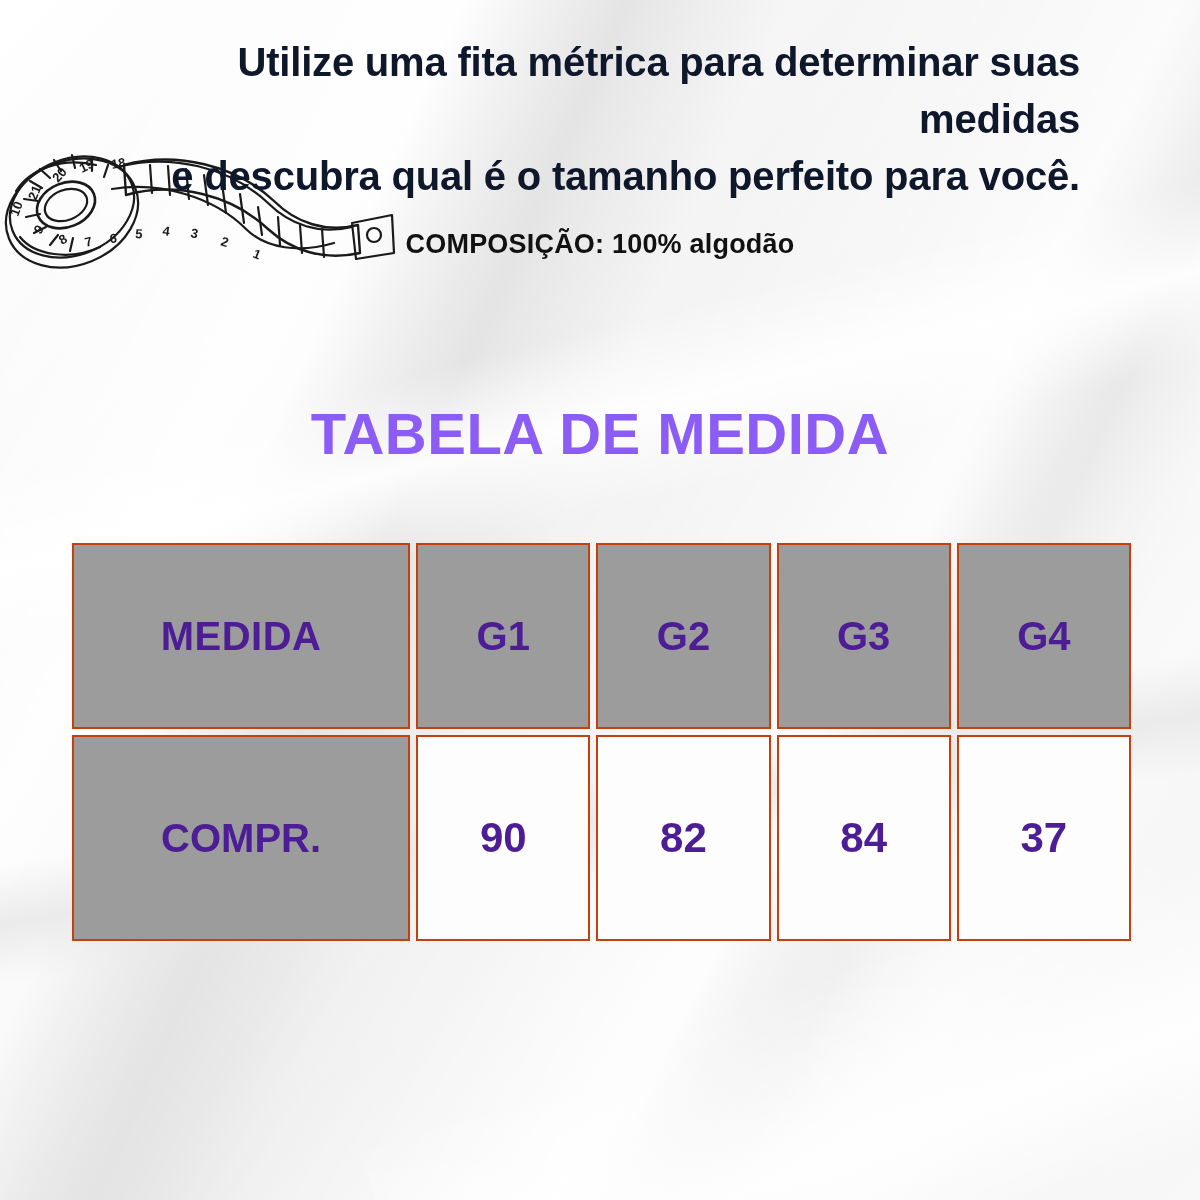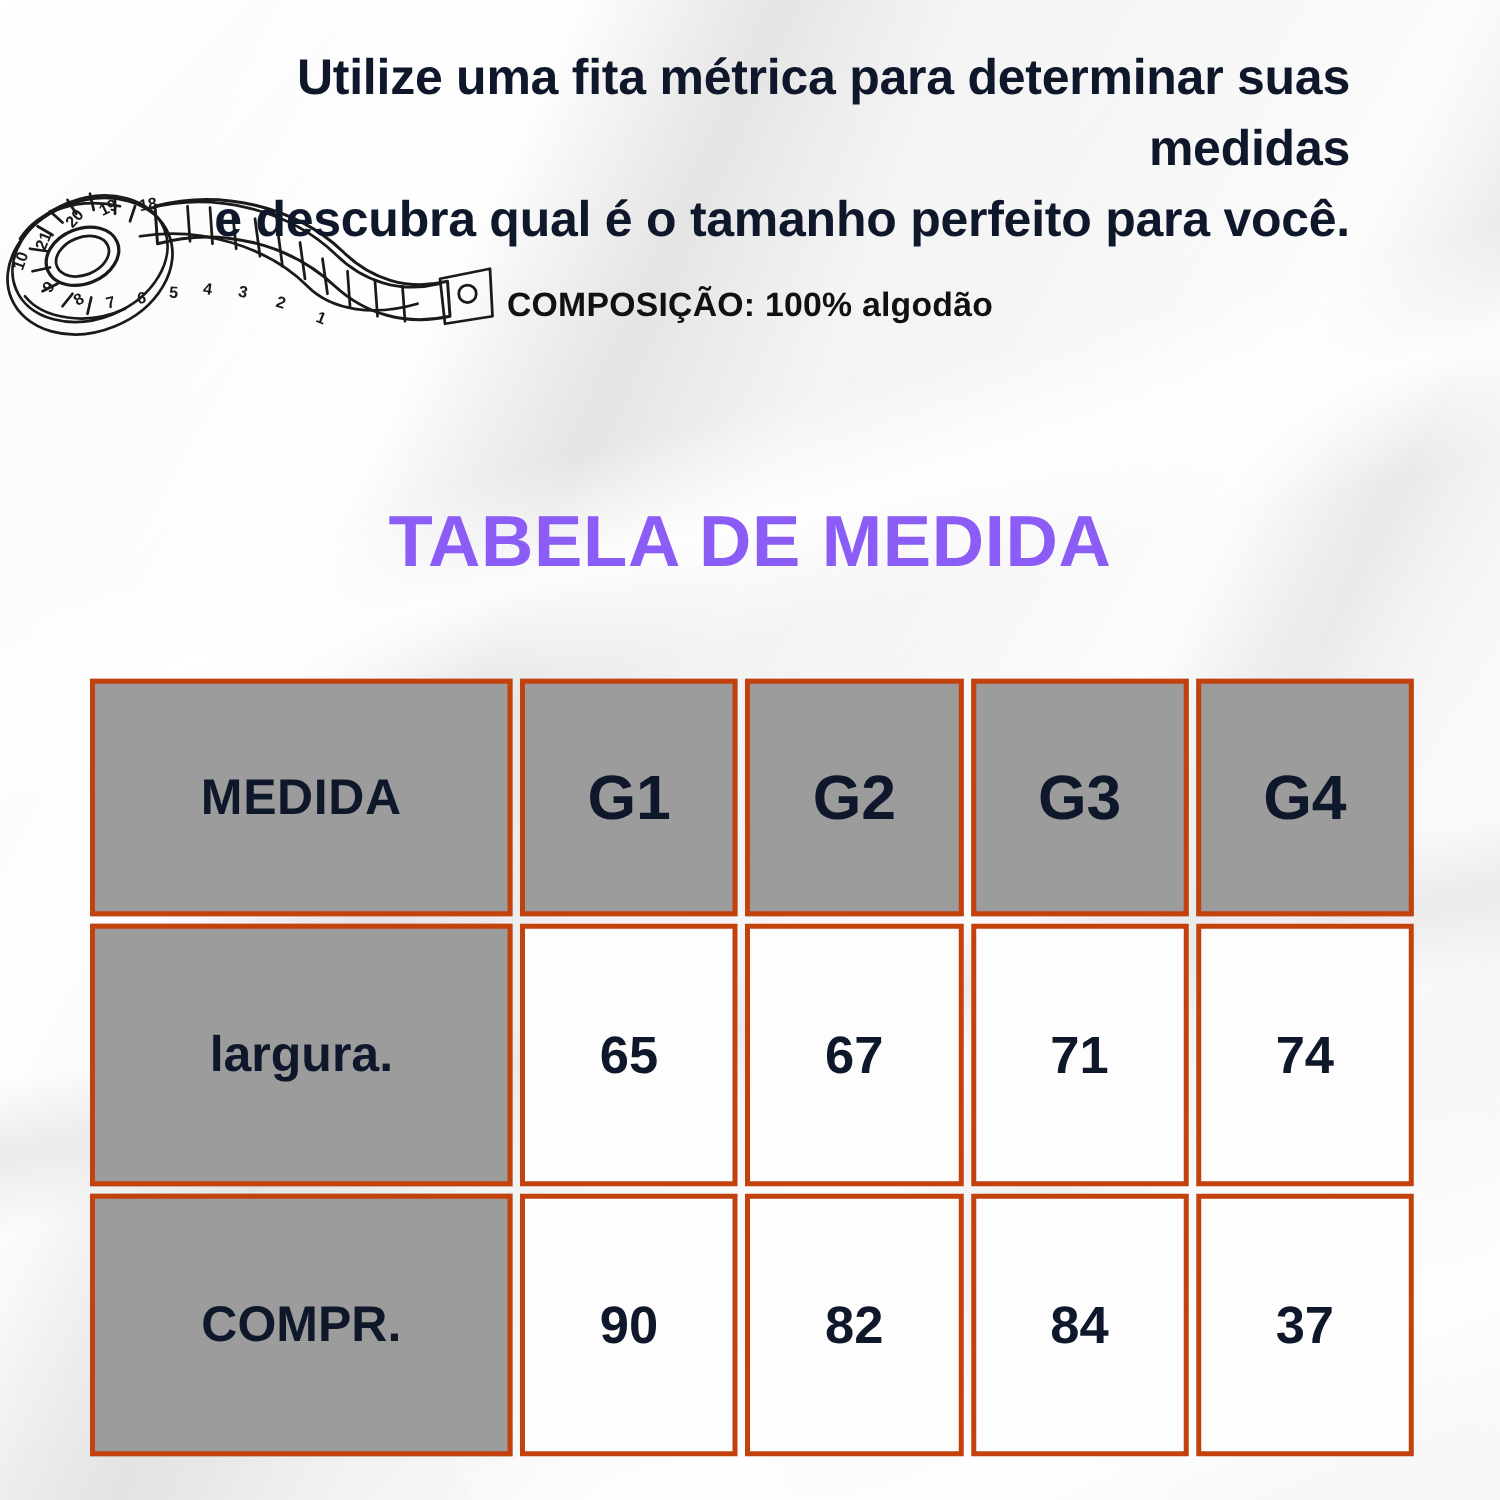--- a/index.html
+++ b/index.html
@@ -131,31 +131,31 @@
   
   #size-table {
     position: absolute;
     left: 66px;
     top: 537px;
     border-collapse: separate;
     border-spacing: 6px;
     width: 1071px;
   }
   #size-table td {
-    border: 4px solid #c2410c;
+    border: 2px solid #c2410c;
     text-align: center;
     vertical-align: middle;
     font-weight: bold;
-    color: #0f172a;
+    color: #4c1d95;
     background: #fdfdfd;
   }
   #size-table .hdr-row td {
     background: #9c9c9c;
     height: 180px;
-    font-size: 50px;
+    font-size: 40px;
   }
   #size-table .hdr-row td.label-cell {
     font-size: 40px;
     letter-spacing: 0.5px;
   }
   #size-table .body-row td {
     height: 200px;
     font-size: 42px;
   }
   #size-table .body-row td.label-cell {
@@ -261,27 +261,20 @@
     </colgroup>
     <tbody>
       <tr class="hdr-row">
         <td class="label-cell">MEDIDA</td>
         <td>G1</td>
         <td>G2</td>
         <td>G3</td>
         <td>G4</td>
       </tr>
       <tr class="body-row">
-        <td class="label-cell">largura.</td>
-        <td>65</td>
-        <td>67</td>
-        <td>71</td>
-        <td>74</td>
-      </tr>
-      <tr class="body-row">
         <td class="label-cell">COMPR.</td>
         <td>90</td>
         <td>82</td>
         <td>84</td>
         <td>37</td>
       </tr>
     </tbody>
   </table>
 
 </div>

